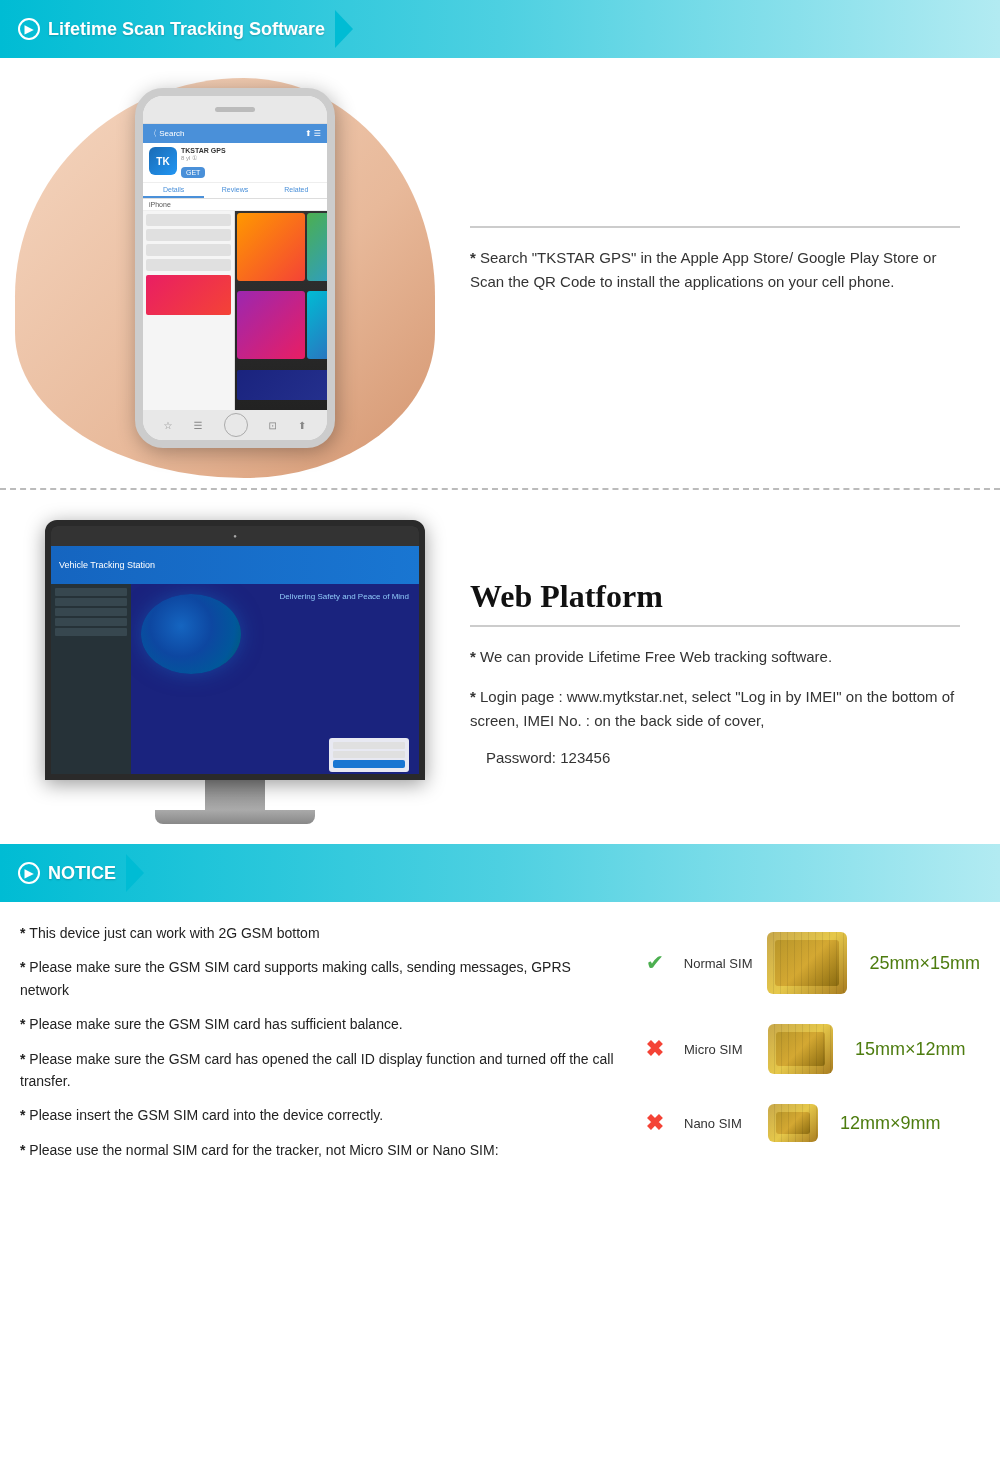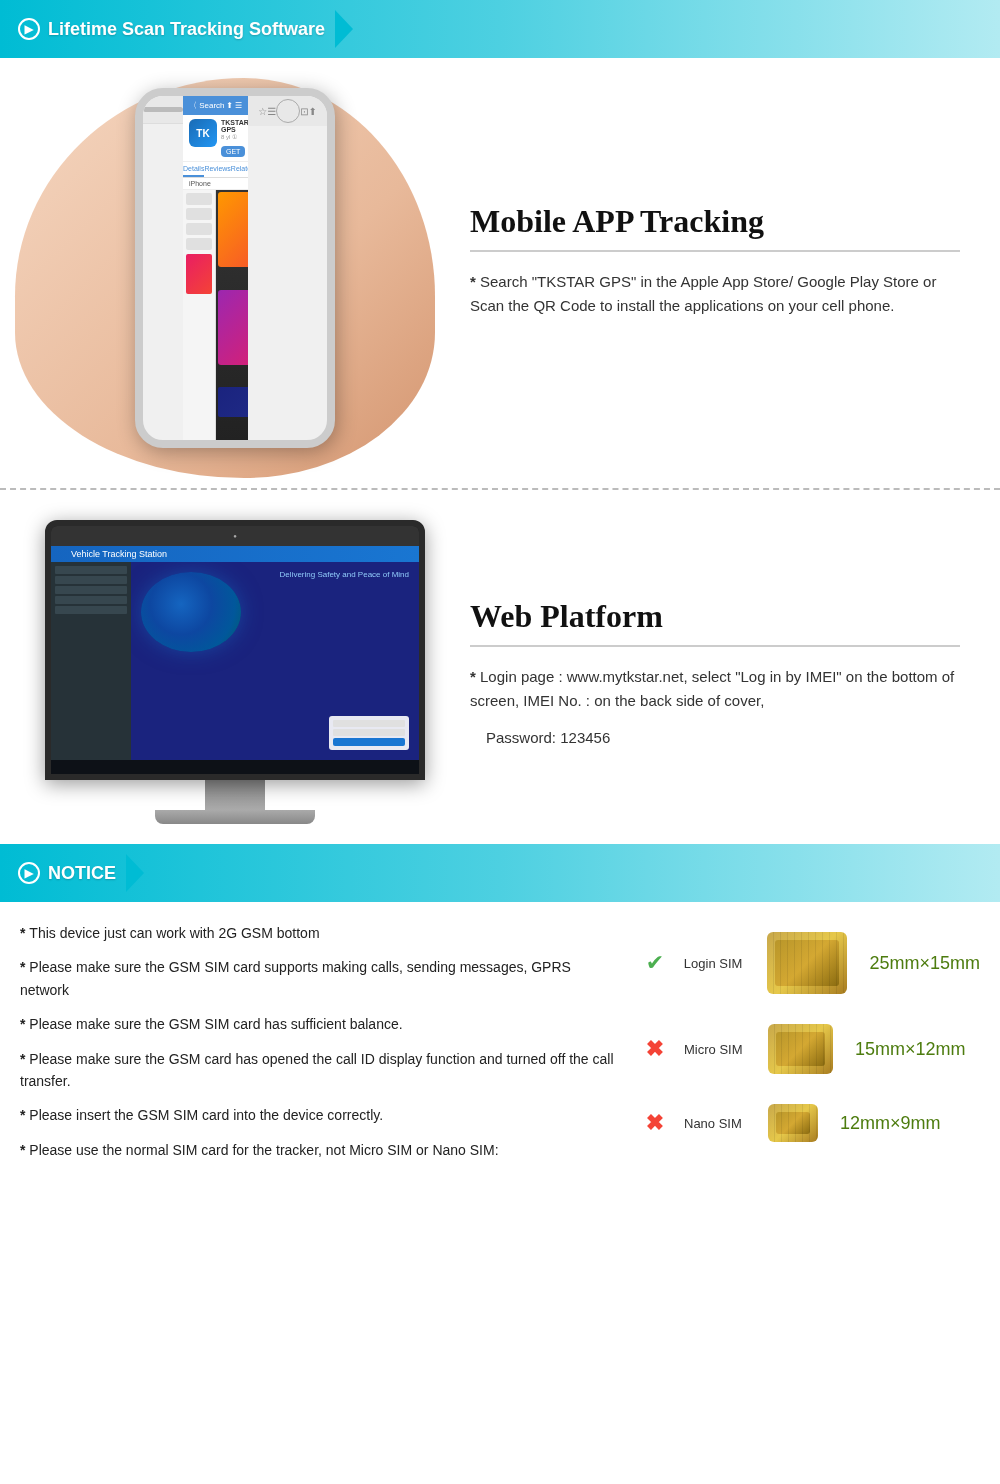--- a/index.html
+++ b/index.html
@@ -78,21 +78,21 @@
       left: 30px;
       top: 10px;
       width: 200px;
       height: 360px;
       background: #f0f0f0;
       border-radius: 28px;
       border: 8px solid #ccc;
       box-shadow: 2px 4px 20px rgba(0,0,0,0.3);
       overflow: hidden;
       display: flex;
-      flex-direction: row;
+      flex-direction: column;
     }
     .phone-top-bar {
       height: 28px;
       background: #e8e8e8;
       display: flex;
       align-items: center;
       justify-content: center;
       font-size: 8px;
       color: #555;
       border-bottom: 1px solid #ddd;
@@ -285,25 +285,25 @@
       font-size: 8px;
       color: #aaa;
     }
     .monitor-screen {
       background: #0d1117;
       height: calc(100% - 20px);
       position: relative;
       overflow: hidden;
     }
     .website-header {
-      height: 16px;
+      height: 38px;
       background: linear-gradient(90deg, #1565C0, #1976D2);
       display: flex;
       align-items: center;
-      padding: 0 20px;
+      padding: 0 8px;
       font-size: 9px;
       color: #fff;
     }
     .website-content {
       display: flex;
       height: calc(100% - 30px);
     }
     .website-sidebar {
       width: 80px;
       background: #263238;
@@ -527,21 +527,20 @@
           <span style="font-size:10px;color:#888;">☰</span>
           <div class="phone-btn phone-home-btn"></div>
           <span style="font-size:10px;color:#888;">⊡</span>
           <span style="font-size:10px;color:#888;">⬆</span>
         </div>
       </div>
     </div>
   </div>
 
   <div class="mobile-info">
-    <div class="section-main-title">Mobile APP Tracking</div>
     <div class="divider-line"></div>
     <div class="info-bullet">Search "TKSTAR GPS" in the Apple App Store/ Google Play Store or Scan the QR Code to install the applications on your cell phone.</div>
   </div>
 </div>
 
 <hr class="dashed-divider">
 
 <div class="web-section">
   <div class="monitor-area">
     <div class="monitor-body">
@@ -590,20 +589,21 @@
         </div>
       </div>
     </div>
     <div class="monitor-neck"></div>
     <div class="monitor-base"></div>
   </div>
 
   <div class="web-info">
     <div class="section-main-title">Web Platform</div>
     <div class="divider-line"></div>
+    <div class="info-bullet">We can provide Lifetime Free Web tracking software.</div>
     <div class="info-bullet">Login page : www.mytkstar.net, select "Log in by IMEI" on the bottom of screen, IMEI No. : on the back side of cover,</div>
     <div style="margin-left:16px;font-size:15px;color:#333;margin-top:8px;">Password: 123456</div>
   </div>
 </div>
 
 <div class="section-header">
   <div class="play-icon">▶</div>
   <span class="section-header-title">NOTICE</span>
   <div class="arrow-tab"></div>
 </div>
@@ -615,21 +615,21 @@
     <div class="notice-bullet">Please make sure the GSM SIM card has sufficient balance.</div>
     <div class="notice-bullet">Please make sure the GSM card has opened the call ID display function and turned off the call transfer.</div>
     <div class="notice-bullet">Please insert the GSM SIM card into the device correctly.</div>
     <div class="notice-bullet">Please use the normal SIM card for the tracker, not Micro SIM or Nano SIM:</div>
   </div>
 
   <div class="notice-right">
 
     <div class="sim-row">
       <div class="sim-status-icon check-green">✔</div>
-      <span class="sim-label">Login  SIM</span>
+      <span class="sim-label">Normal  SIM</span>
       <div class="sim-card-img">
         <div class="sim-card-chip"></div>
         <div class="sim-card-lines"></div>
       </div>
       <span class="sim-dimension">25mm×15mm</span>
     </div>
 
     <div class="sim-row">
       <div class="sim-status-icon cross-red">✖</div>
       <span class="sim-label">Micro  SIM</span>

